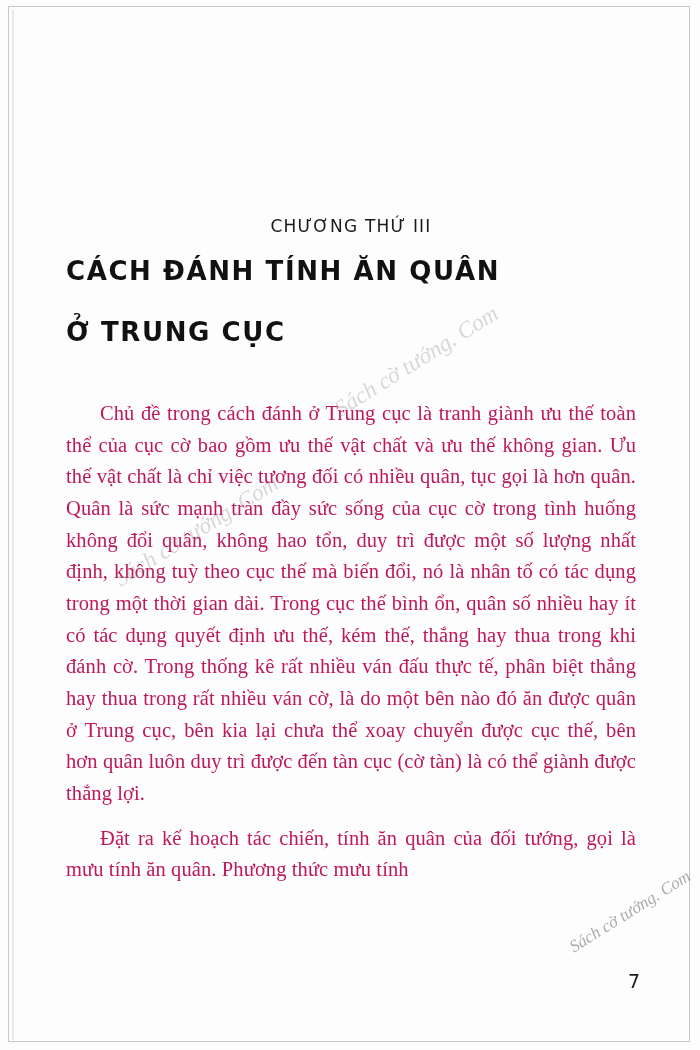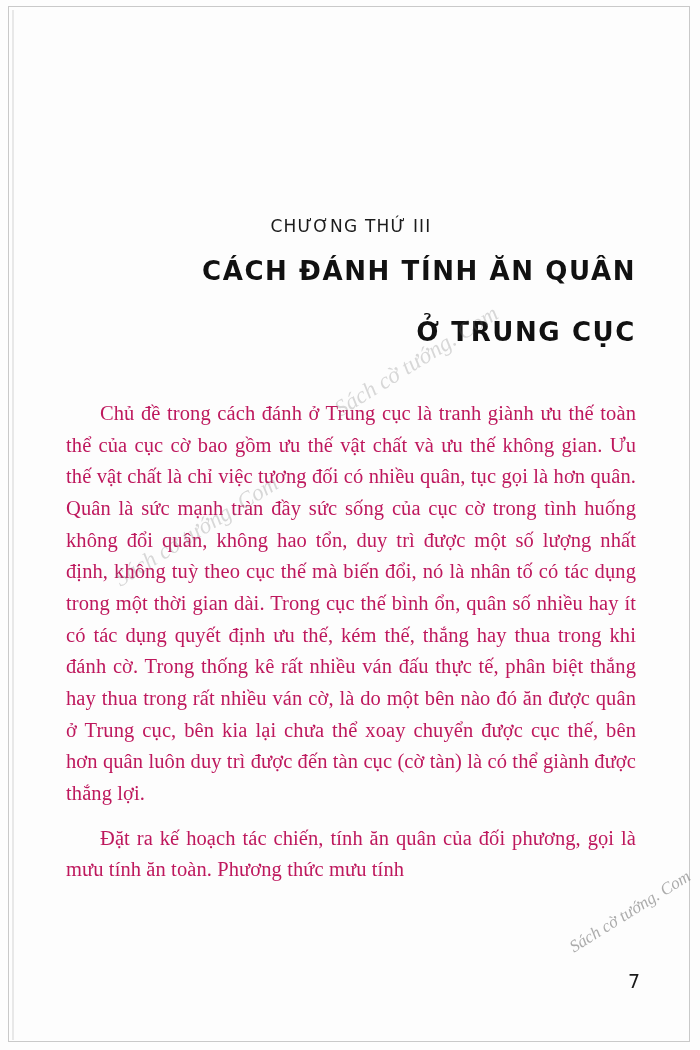--- a/index.html
+++ b/index.html
@@ -54,21 +54,21 @@
     margin-top: 216px;
     text-align: center;
     font-family: "DejaVu Sans", sans-serif;
     font-size: 17px;
     letter-spacing: 1.2px;
     color: #1b1b1b;
     font-weight: 500;
   }
   .chapter-title {
     margin-top: 16px;
-    text-align: right;
+    text-align: left;
     font-family: "DejaVu Sans", sans-serif;
     font-size: 26px;
     font-weight: bold;
     letter-spacing: 1.6px;
     color: #111;
     line-height: 1.5;
   }
   .chapter-title .line2 {
     display: block;
     margin-top: 22px;
@@ -146,21 +146,21 @@
 
     <div class="chapter-kicker">CHƯƠNG THỨ III</div>
 
     <div class="chapter-title">
       <span class="line1">CÁCH ĐÁNH TÍNH ĂN QUÂN</span>
       <span class="line2">Ở TRUNG CỤC</span>
     </div>
 
     <div class="body-text">
       <p>Chủ đề trong cách đánh ở Trung cục là tranh giành ưu thế toàn thể của cục cờ bao gồm ưu thế vật chất và ưu thế không gian. Ưu thế vật chất là chỉ việc tương đối có nhiều quân, tục gọi là hơn quân. Quân là sức mạnh tràn đầy sức sống của cục cờ trong tình huống không đổi quân, không hao tổn, duy trì được một số lượng nhất định, không tuỳ theo cục thế mà biến đổi, nó là nhân tố có tác dụng trong một thời gian dài. Trong cục thế bình ổn, quân số nhiều hay ít có tác dụng quyết định ưu thế, kém thế, thắng hay thua trong khi đánh cờ. Trong thống kê rất nhiều ván đấu thực tế, phân biệt thắng hay thua trong rất nhiều ván cờ, là do một bên nào đó ăn được quân ở Trung cục, bên kia lại chưa thể xoay chuyển được cục thế, bên hơn quân luôn duy trì được đến tàn cục (cờ tàn) là có thể giành được thắng lợi.</p>
-      <p>Đặt ra kế hoạch tác chiến, tính ăn quân của đối phương, gọi là mưu tính ăn toàn. Phương thức mưu tính</p>
+      <p>Đặt ra kế hoạch tác chiến, tính ăn quân của đối tướng, gọi là mưu tính ăn quân. Phương thức mưu tính</p>
     </div>
 
   </div>
 
   <div class="watermark wm-1">Sách cờ tướng. Com</div>
   <div class="watermark wm-2">Sách cờ tướng. Com</div>
   <div class="watermark wm-3">Sách cờ tướng. Com</div>
 
   <div class="page-number">7</div>
 

